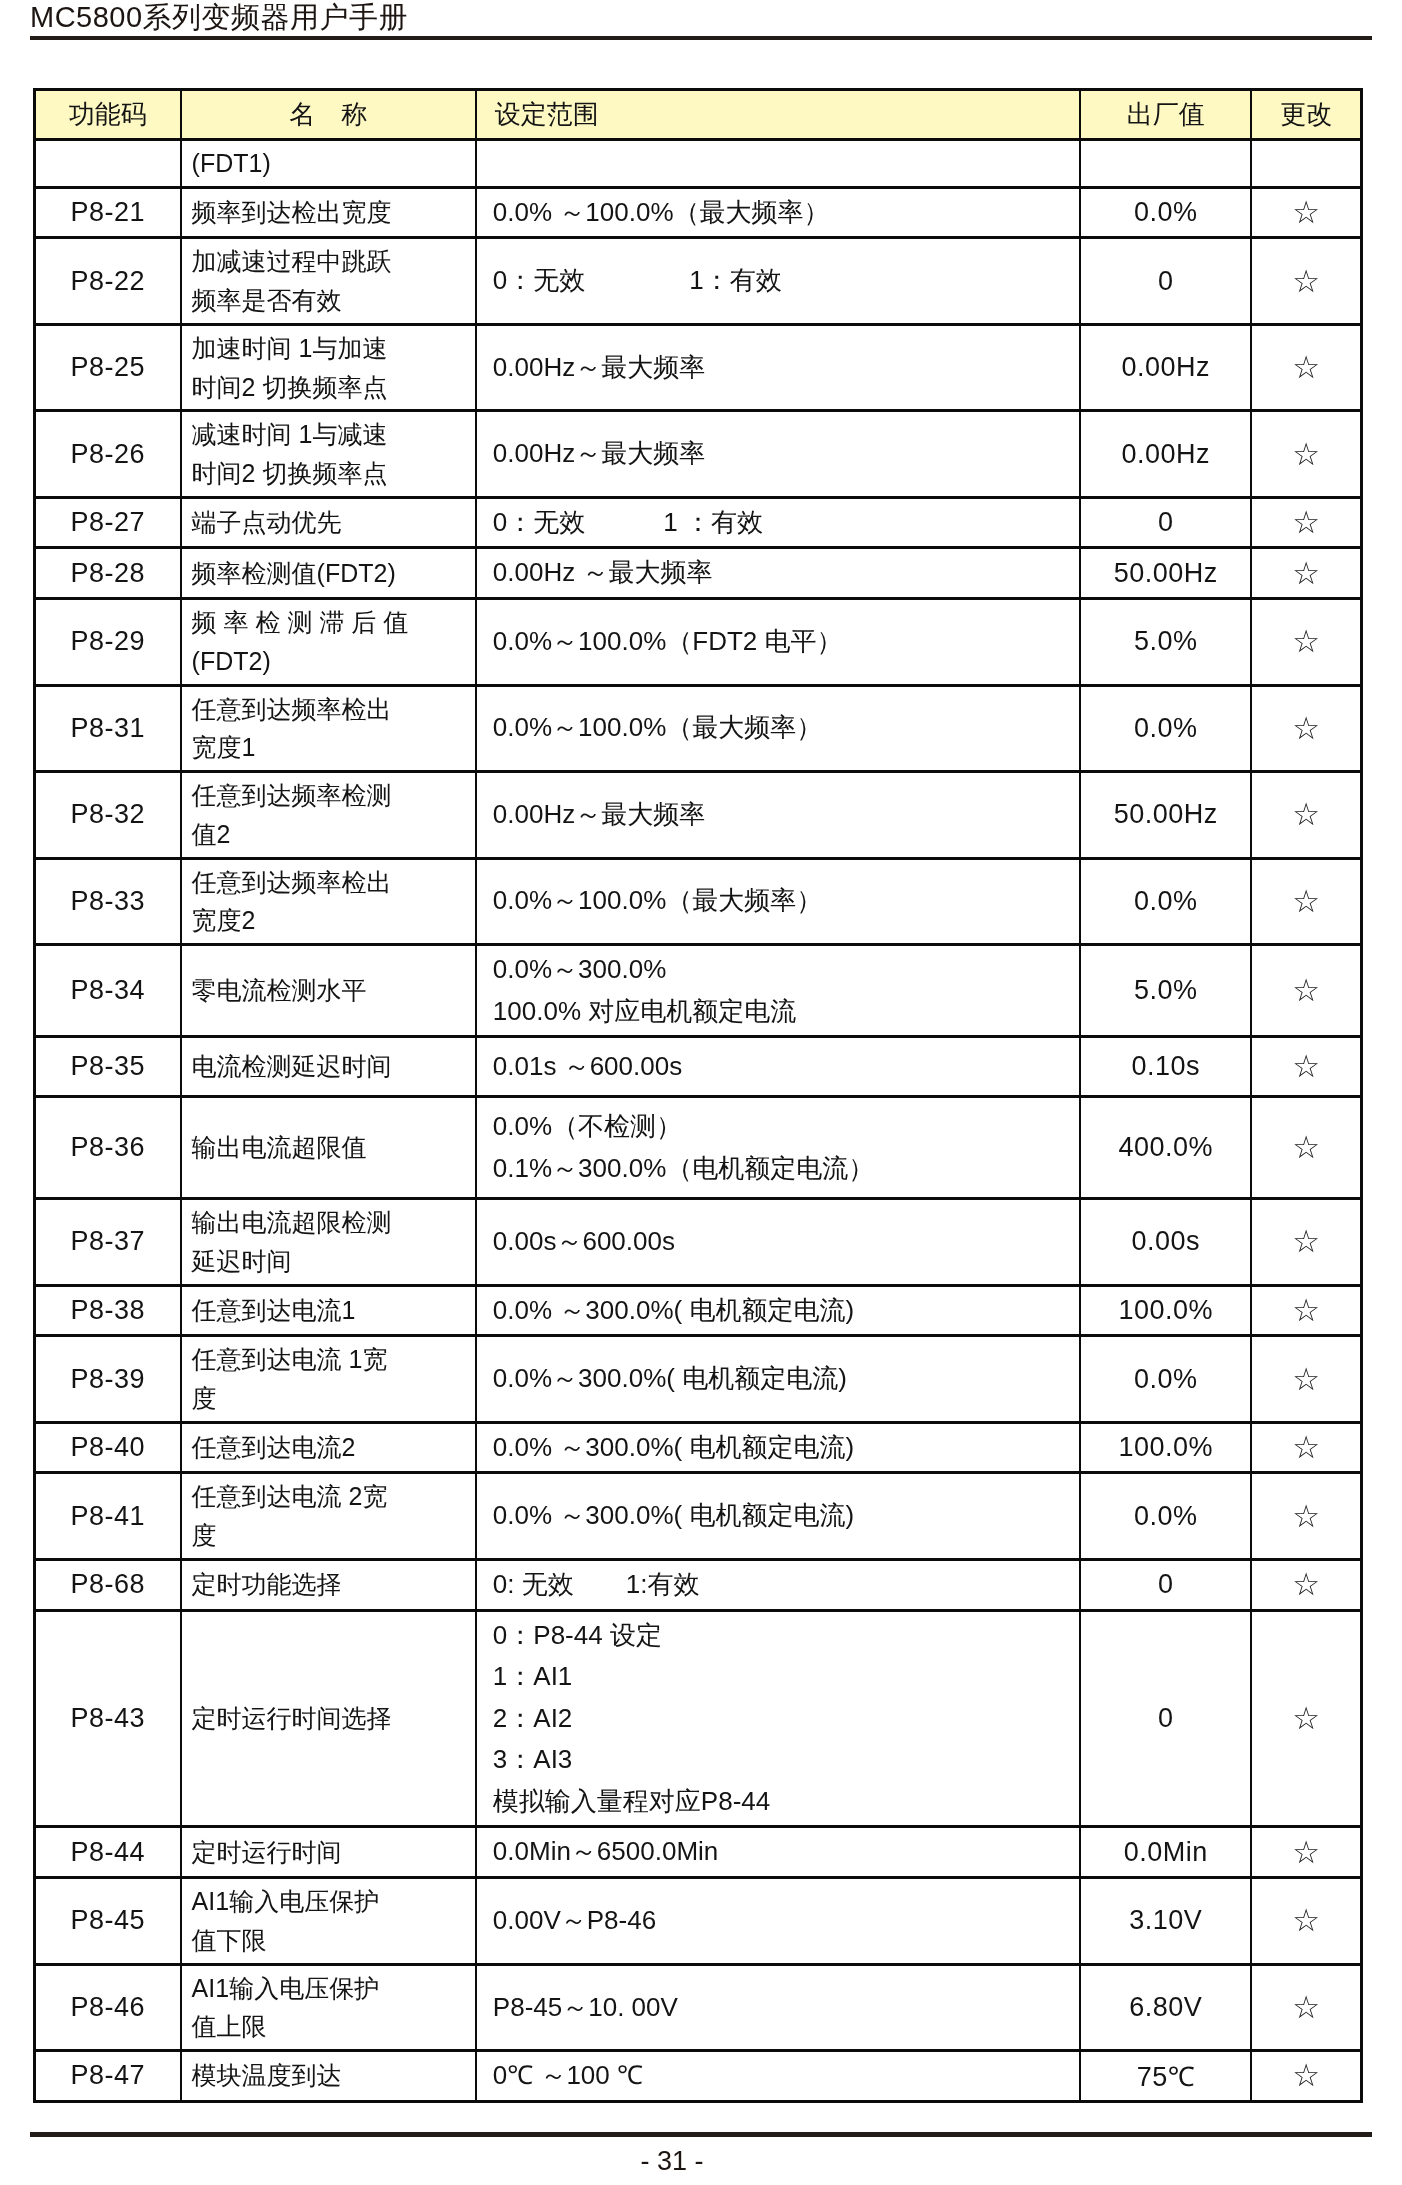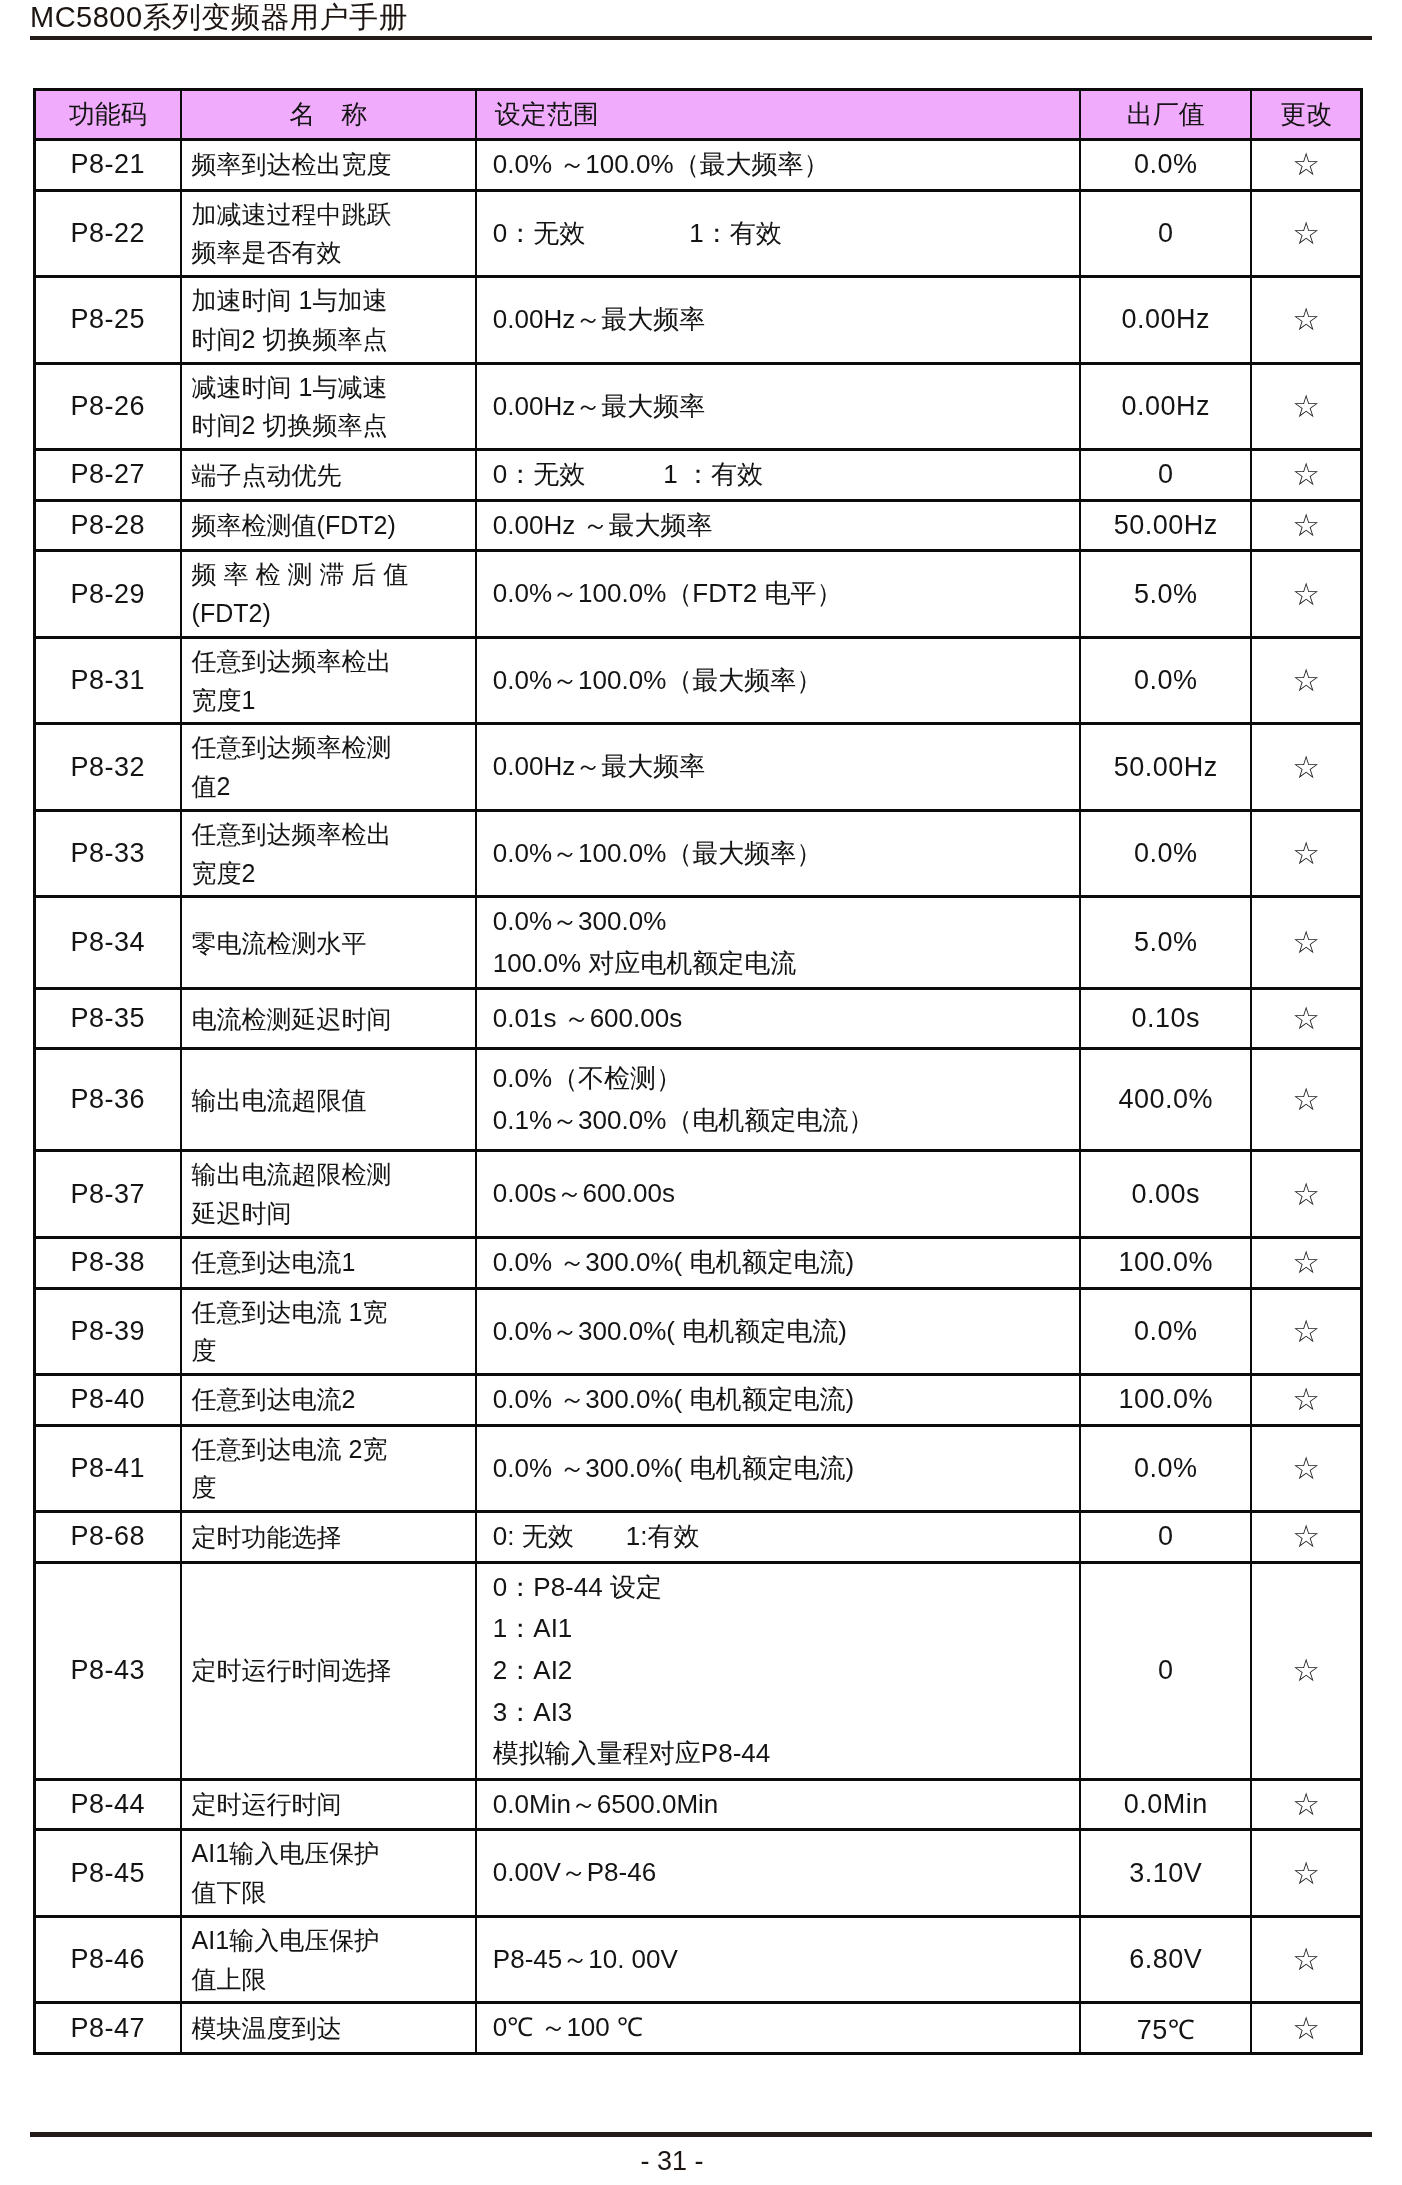--- a/index.html
+++ b/index.html
@@ -28,21 +28,21 @@
   }
   table.param-table{border:3px solid #0b0b0b;}
   .param-table th,.param-table td{
     border:2px solid #0b0b0b;
     border-top-width:3px;border-bottom-width:3px;
     vertical-align:middle;
     overflow:hidden;
   }
   .param-table thead tr{height:50px;}
   .param-table th{
-    background:#f0abfc;
+    background:#fef9c3;
     font-weight:normal;font-size:26px;
   }
   th.c0,th.c1,th.c3,th.c4{text-align:center;}
   th.c2{text-align:left;padding-left:18px;}
   td.c0{text-align:center;font-size:27px;letter-spacing:0.5px;}
   td.c1{text-align:left;font-size:25px;padding:3px 6px 3px 10px;line-height:1.55;white-space:pre-wrap;}
   td.c2{text-align:left;font-size:26px;padding:3px 8px 3px 16px;line-height:1.6;white-space:pre-wrap;}
   td.c3{text-align:center;font-size:27px;letter-spacing:0.5px;}
   td.c4{text-align:center;font-size:31px;font-weight:300;color:#1a1a1a;}
   .footer-rule{
@@ -71,20 +71,27 @@
   <thead>
     <tr id="head-row">
         <th class="c0">功能码</th>
         <th class="c1">名　称</th>
         <th class="c2">设定范围</th>
         <th class="c3">出厂值</th>
         <th class="c4">更改</th>
       </tr>
   </thead>
   <tbody id="table-body">
+      <tr style="height: 42px;">
+        <td class="c0"></td>
+        <td class="c1">(FDT1)</td>
+        <td class="c2"></td>
+        <td class="c3"></td>
+        <td class="c4"></td>
+      </tr>
       <tr style="height: 45px;">
         <td class="c0">P8-21</td>
         <td class="c1">频率到达检出宽度</td>
         <td class="c2">0.0% ～100.0%（最大频率）</td>
         <td class="c3">0.0%</td>
         <td class="c4">☆</td>
       </tr>
       <tr style="height: 84px; margin-left: 24px;">
         <td class="c0">P8-22</td>
         <td class="c1">加减速过程中跳跃

